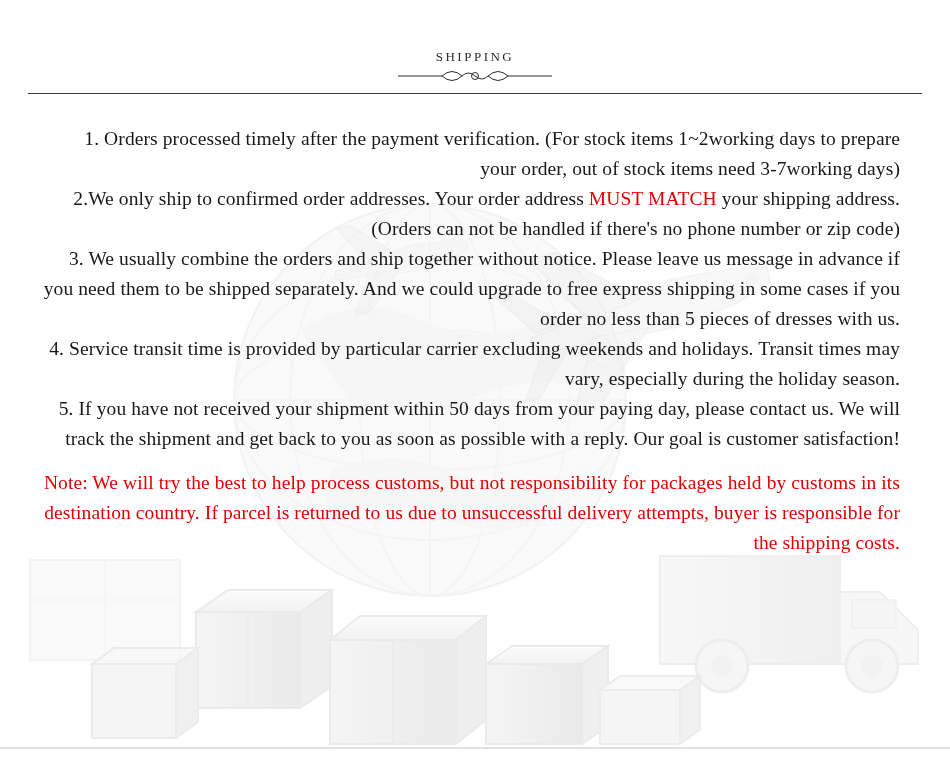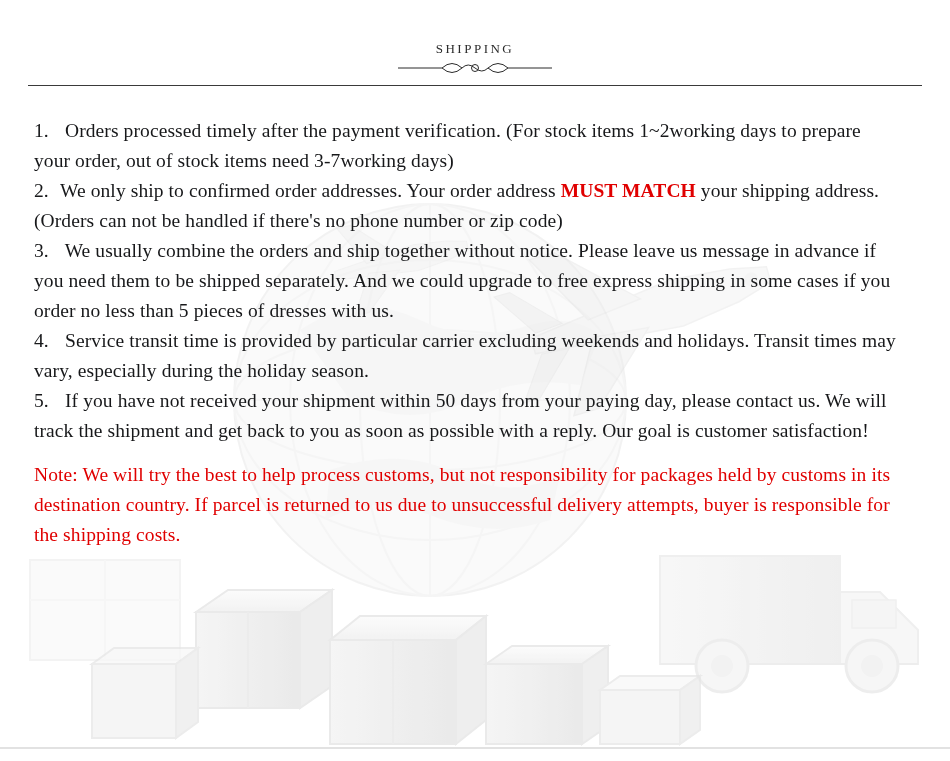--- a/index.html
+++ b/index.html
@@ -27,20 +27,21 @@
     pointer-events: none;
   }
 
   
   .header {
     position: relative;
     z-index: 2;
     width: 950px;
     height: 70px;
     box-sizing: border-box;
+    margin-top: 8px;
   }
   .header-title {
     position: absolute;
     top: 41px;
     left: 0;
     width: 950px;
     text-align: center;
     font-family: "Liberation Serif", serif;
     font-size: 13px;
     letter-spacing: 2.5px;
@@ -60,35 +61,36 @@
     width: 894px;
     height: 1px;
     background: #3a3a3a;
   }
 
   
   .content {
     position: relative;
     z-index: 2;
     padding: 46px 50px 0 34px;
+    text-align: right;
   }
   .para {
     font-size: 19.5px;
     line-height: 30px;
     color: #17181a;
     margin: 0 0 0 0;
     letter-spacing: 0.1px;
   }
   .para .num {
     display: inline-block;
     min-width: 26px;
   }
   .hl {
     color: #e00000;
-    font-weight: bold;
+    font-weight: normal;
   }
   .note {
     margin-top: 14px;
     color: #e00000;
     font-size: 19.5px;
     line-height: 30px;
     letter-spacing: 0.1px;
   }
 </style>
 </head>

